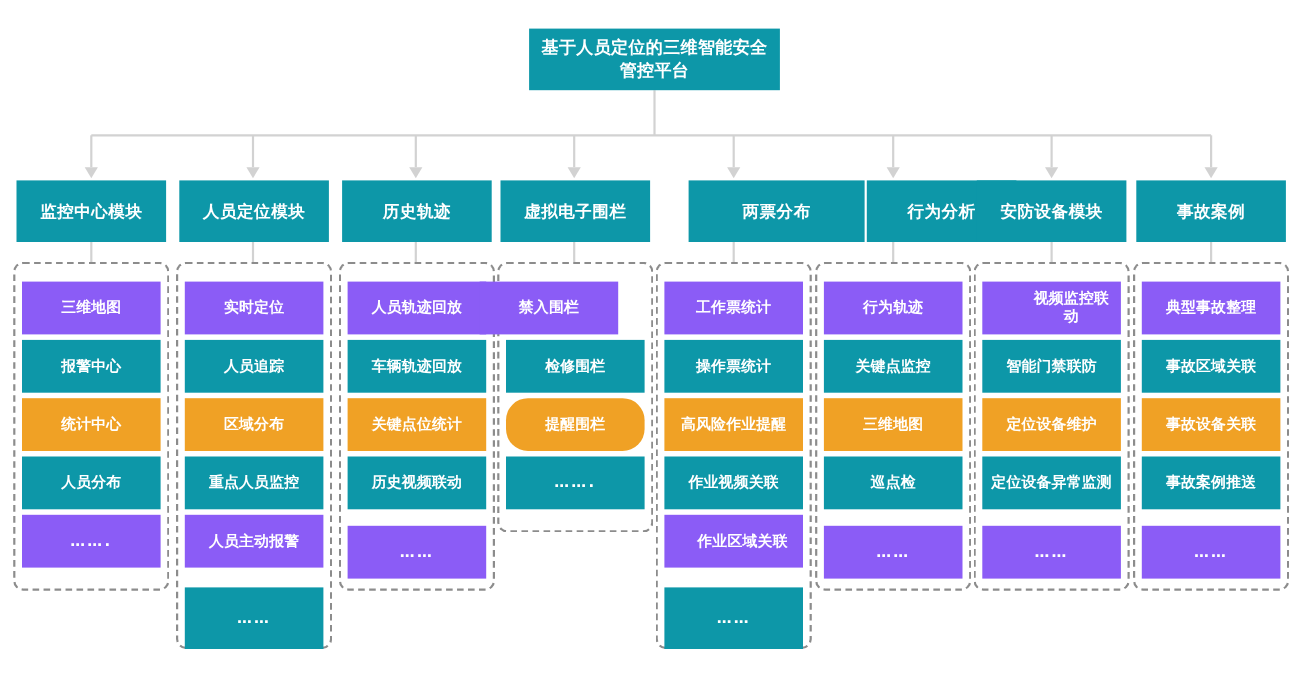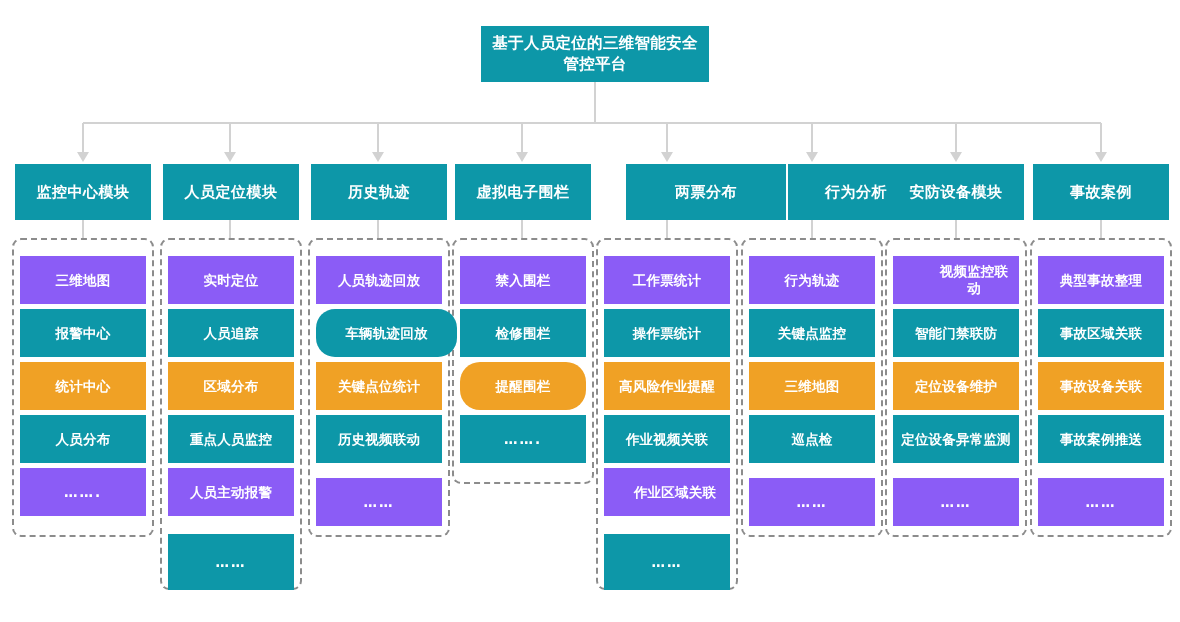--- a/index.html
+++ b/index.html
@@ -170,26 +170,26 @@
   <div class="item red dots" style="left:20px; top:468px; width:126px;">…….</div>
 
   <div class="item red" style="left:168px; top:256px; width:126px;">实时定位</div>
   <div class="item teal" style="left:168px; top:309px; width:126px;text-align:center;">人员追踪</div>
   <div class="item orange" style="left:168px; top:362px; width:126px;">区域分布</div>
   <div class="item teal" style="left:168px; top:415px; width:126px;">重点人员监控</div>
   <div class="item red" style="left:168px; top:468px; width:126px;">人员主动报警</div>
   <div class="item teal dots" style="left:168px; top:534px; width:126px; height:56px;">……</div>
 
   <div class="item red" style="left:316px; top:256px; width:126px;">人员轨迹回放</div>
-  <div class="item teal" style="left:316px; top:309px; width:141px;border-radius:19px;">车辆轨迹回放</div>
+  <div class="item teal" style="left:316px; top:309px; width:126px;">车辆轨迹回放</div>
   <div class="item orange" style="left:316px; top:362px; width:126px;">关键点位统计</div>
   <div class="item teal" style="left:316px; top:415px; width:126px;">历史视频联动</div>
   <div class="item red dots" style="left:316px; top:478px; width:126px;">……</div>
 
-  <div class="item red" style="left:460px; top:256px; width:126px;">禁入围栏</div>
+  <div class="item red" style="left:436px; top:256px; width:126px;">禁入围栏</div>
   <div class="item teal" style="left:460px; top:309px; width:126px;">检修围栏</div>
   <div class="item orange" style="left:460px; top:362px; width:126px;border-radius:20px;">提醒围栏</div>
   <div class="item teal dots" style="left:460px; top:415px; width:126px;">…….</div>
 
   <div class="item red" style="left:604px; top:256px; width:126px;">工作票统计</div>
   <div class="item teal" style="left:604px; top:309px; width:126px;">操作票统计</div>
   <div class="item orange" style="left:604px; top:362px; width:126px;">高风险作业提醒</div>
   <div class="item teal" style="left:604px; top:415px; width:126px;">作业视频关联</div>
   <div class="item red" style="left:604px; top:468px; width:126px;padding-left:20px;">作业区域关联</div>
   <div class="item teal dots" style="left:604px; top:534px; width:126px; height:56px;">……</div>

